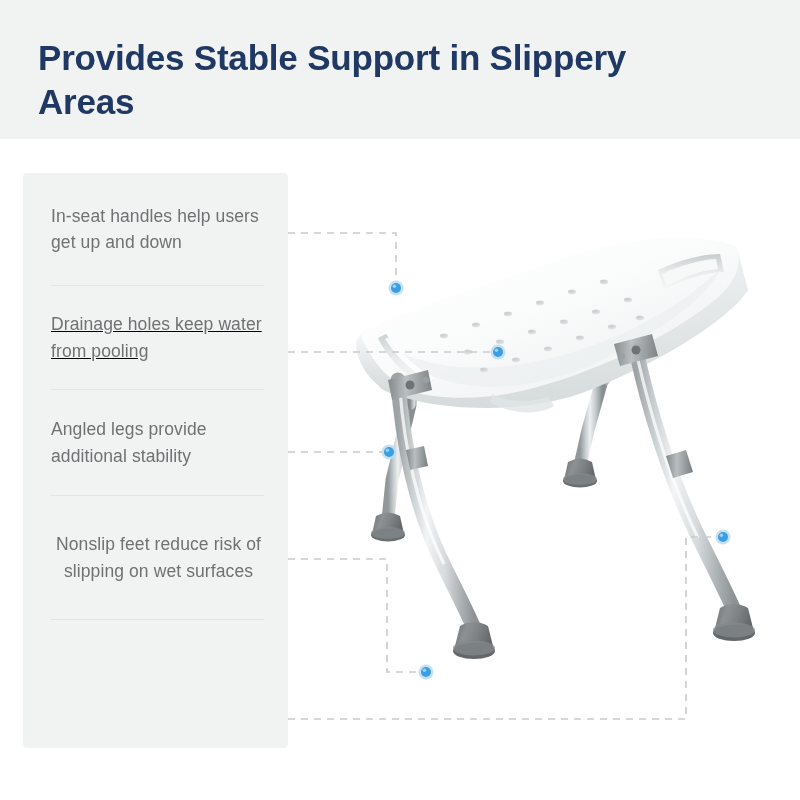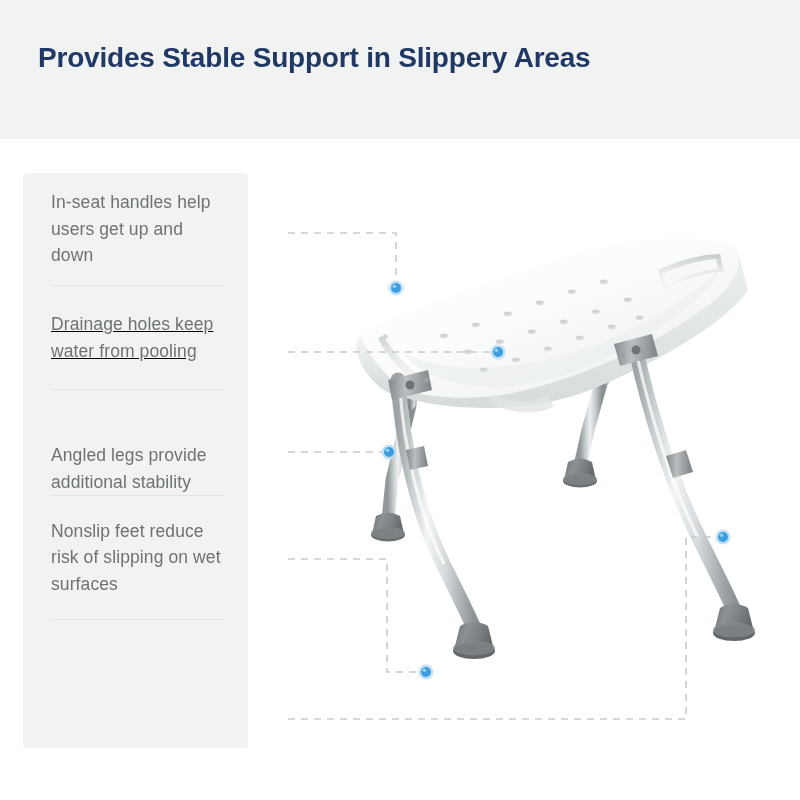--- a/index.html
+++ b/index.html
@@ -33,34 +33,34 @@
     width: 800px;
     height: 139px;
     background: #f1f2f2;
   }
 
   #page-title {
     position: absolute;
     left: 38px;
     top: 36px;
     width: 600px;
-    font-size: 28px;
+    font-size: 35px;
     line-height: 44px;
     font-weight: bold;
     letter-spacing: -0.2px;
     color: #203864;
     font-family: "Liberation Sans", sans-serif;
   }
 
   
   #feature-panel {
     position: absolute;
     left: 23px;
     top: 173px;
-    width: 225px;
+    width: 265px;
     height: 575px;
     background: #f1f3f2;
     border-radius: 4px;
     padding: 0 0 0 0;
   }
 
   .feature-item {
     position: relative;
     padding: 0 22px 0 28px;
     display: flex;
@@ -77,22 +77,22 @@
 
   .feature-divider {
     height: 1px;
     background: #e2e5e4;
     margin: 0 24px 0 28px;
   }
 
   
   #feature-item-0 { height: 112px; }
   #feature-item-1 { height: 103px; text-decoration: underline; }
-  #feature-item-2 { height: 105px; align-items: flex-end; }
-  #feature-item-3 { height: 123px; }
+  #feature-item-2 { height: 105px; }
+  #feature-item-3 { height: 123px; text-align: center; }
   #feature-item-4 { height: 130px; }
 
   
   #connectors {
     position: absolute;
     left: 0;
     top: 0;
     width: 800px;
     height: 800px;
     pointer-events: none;

